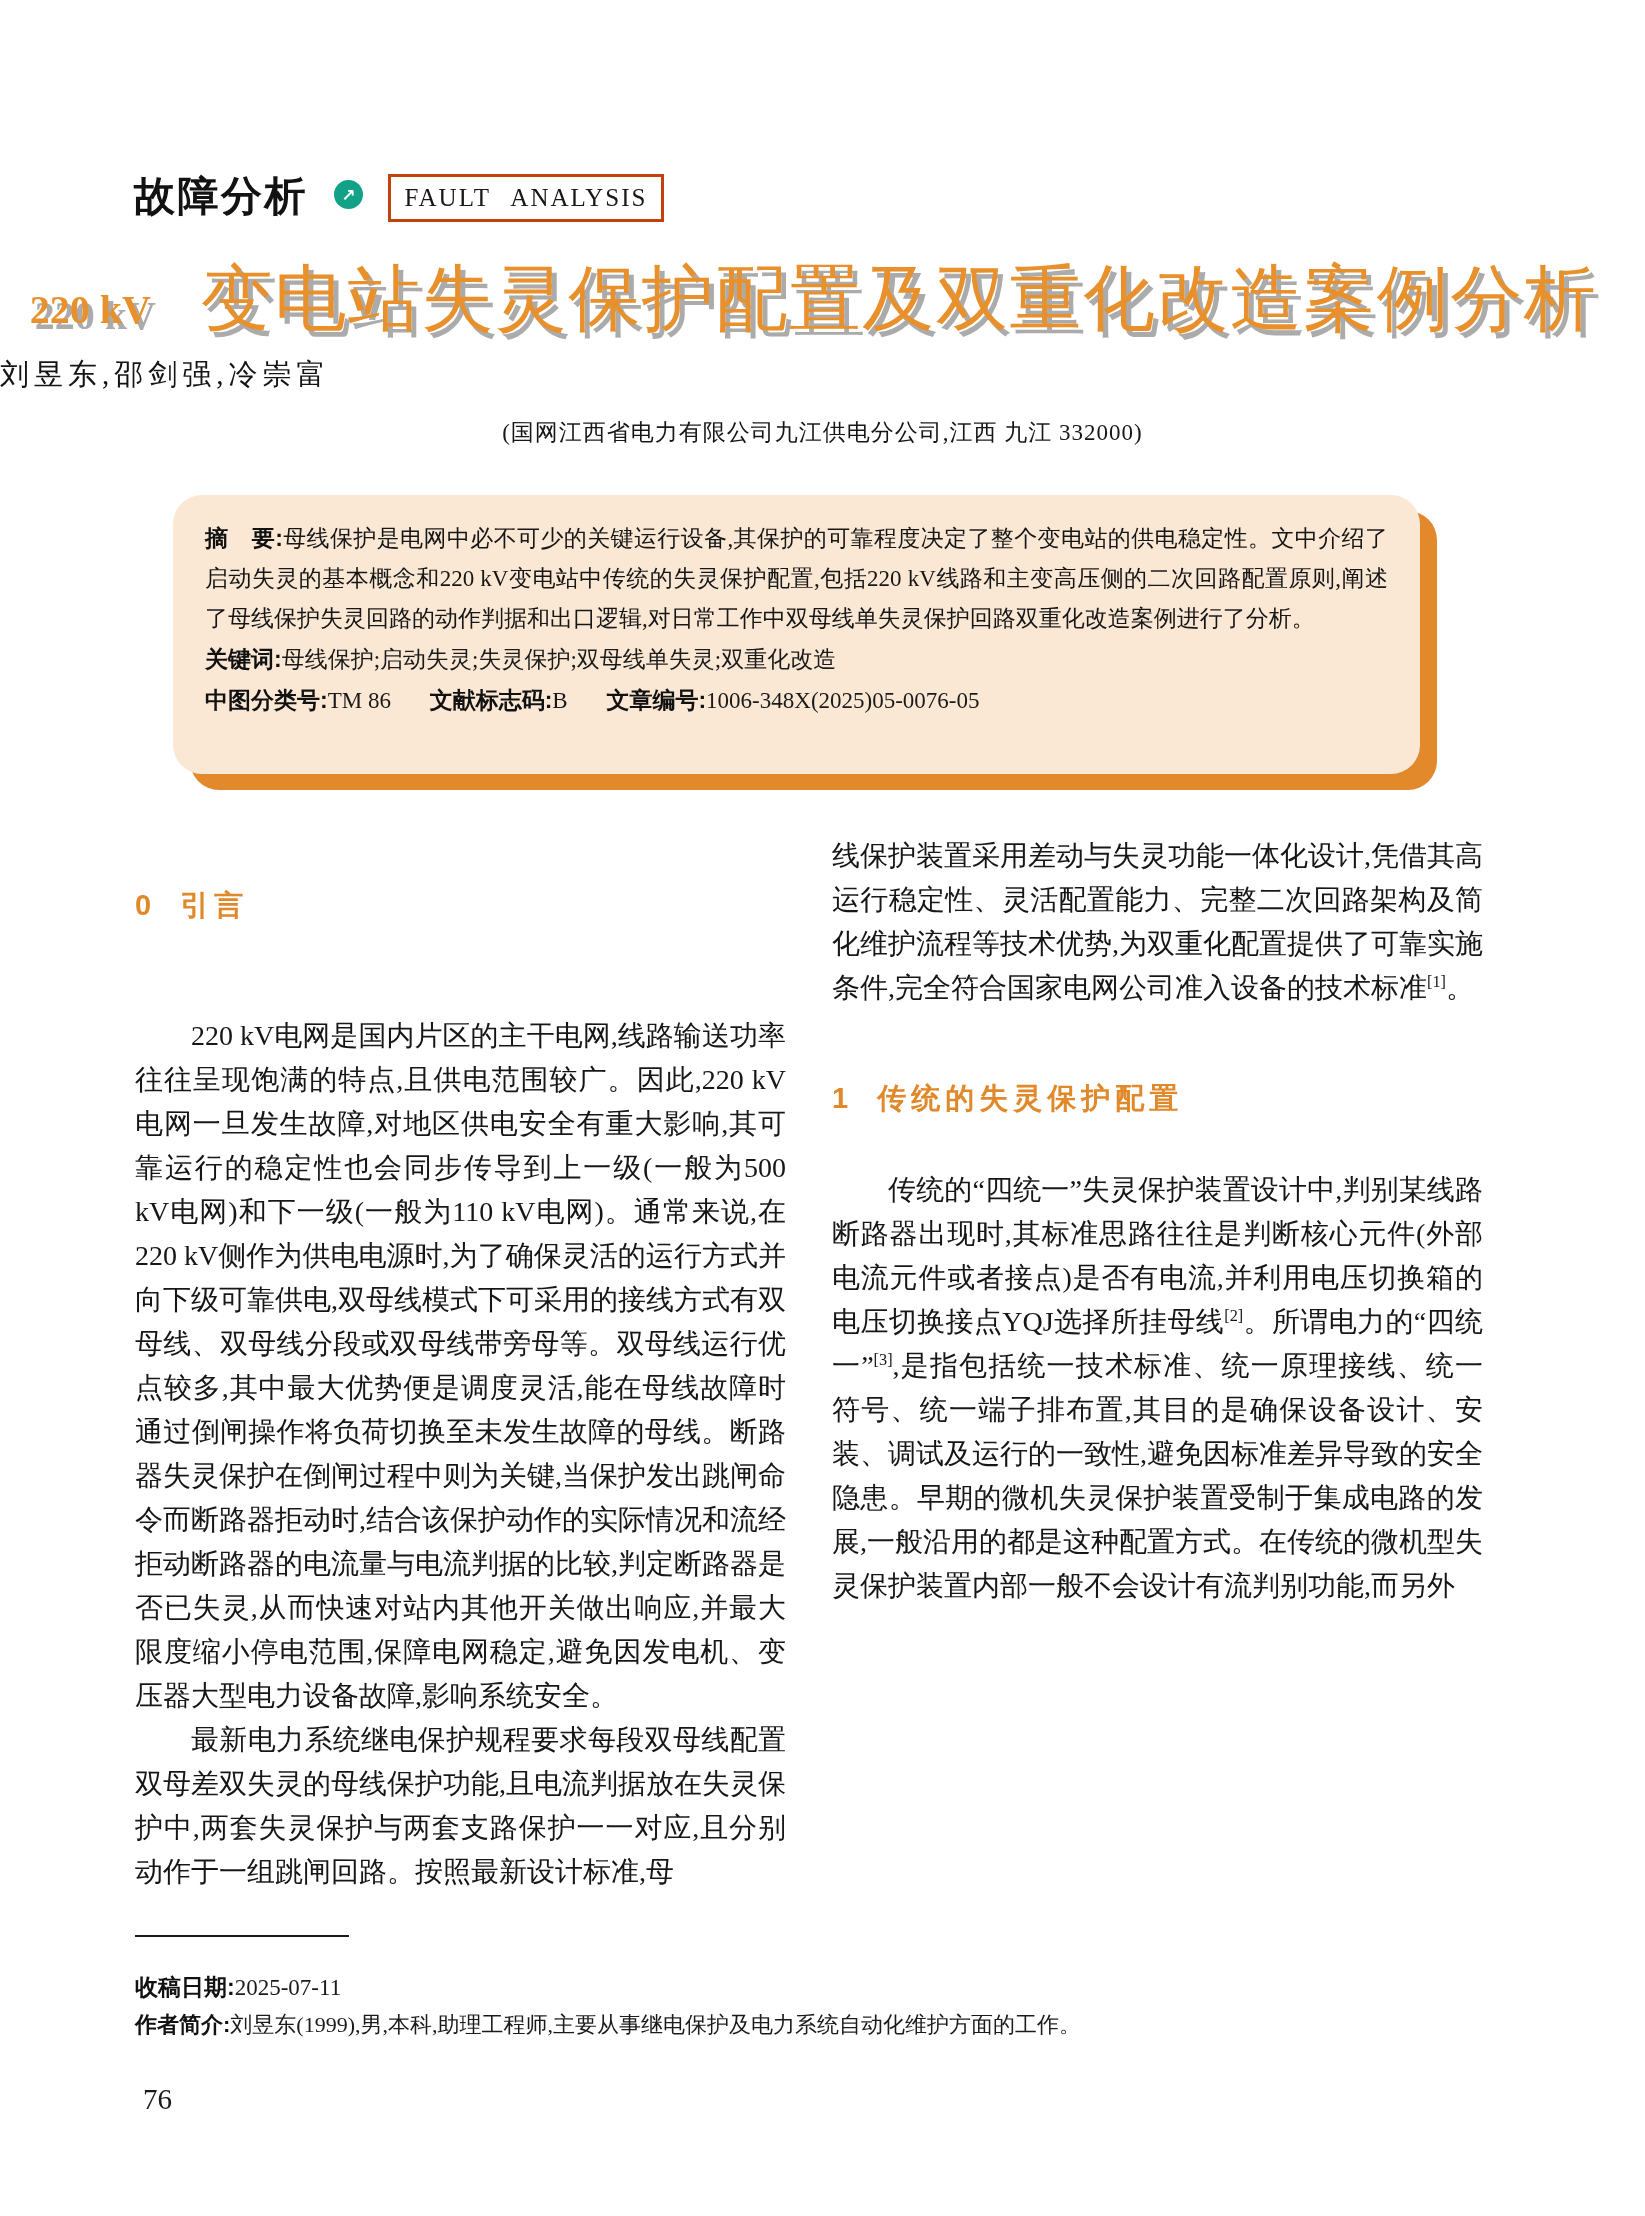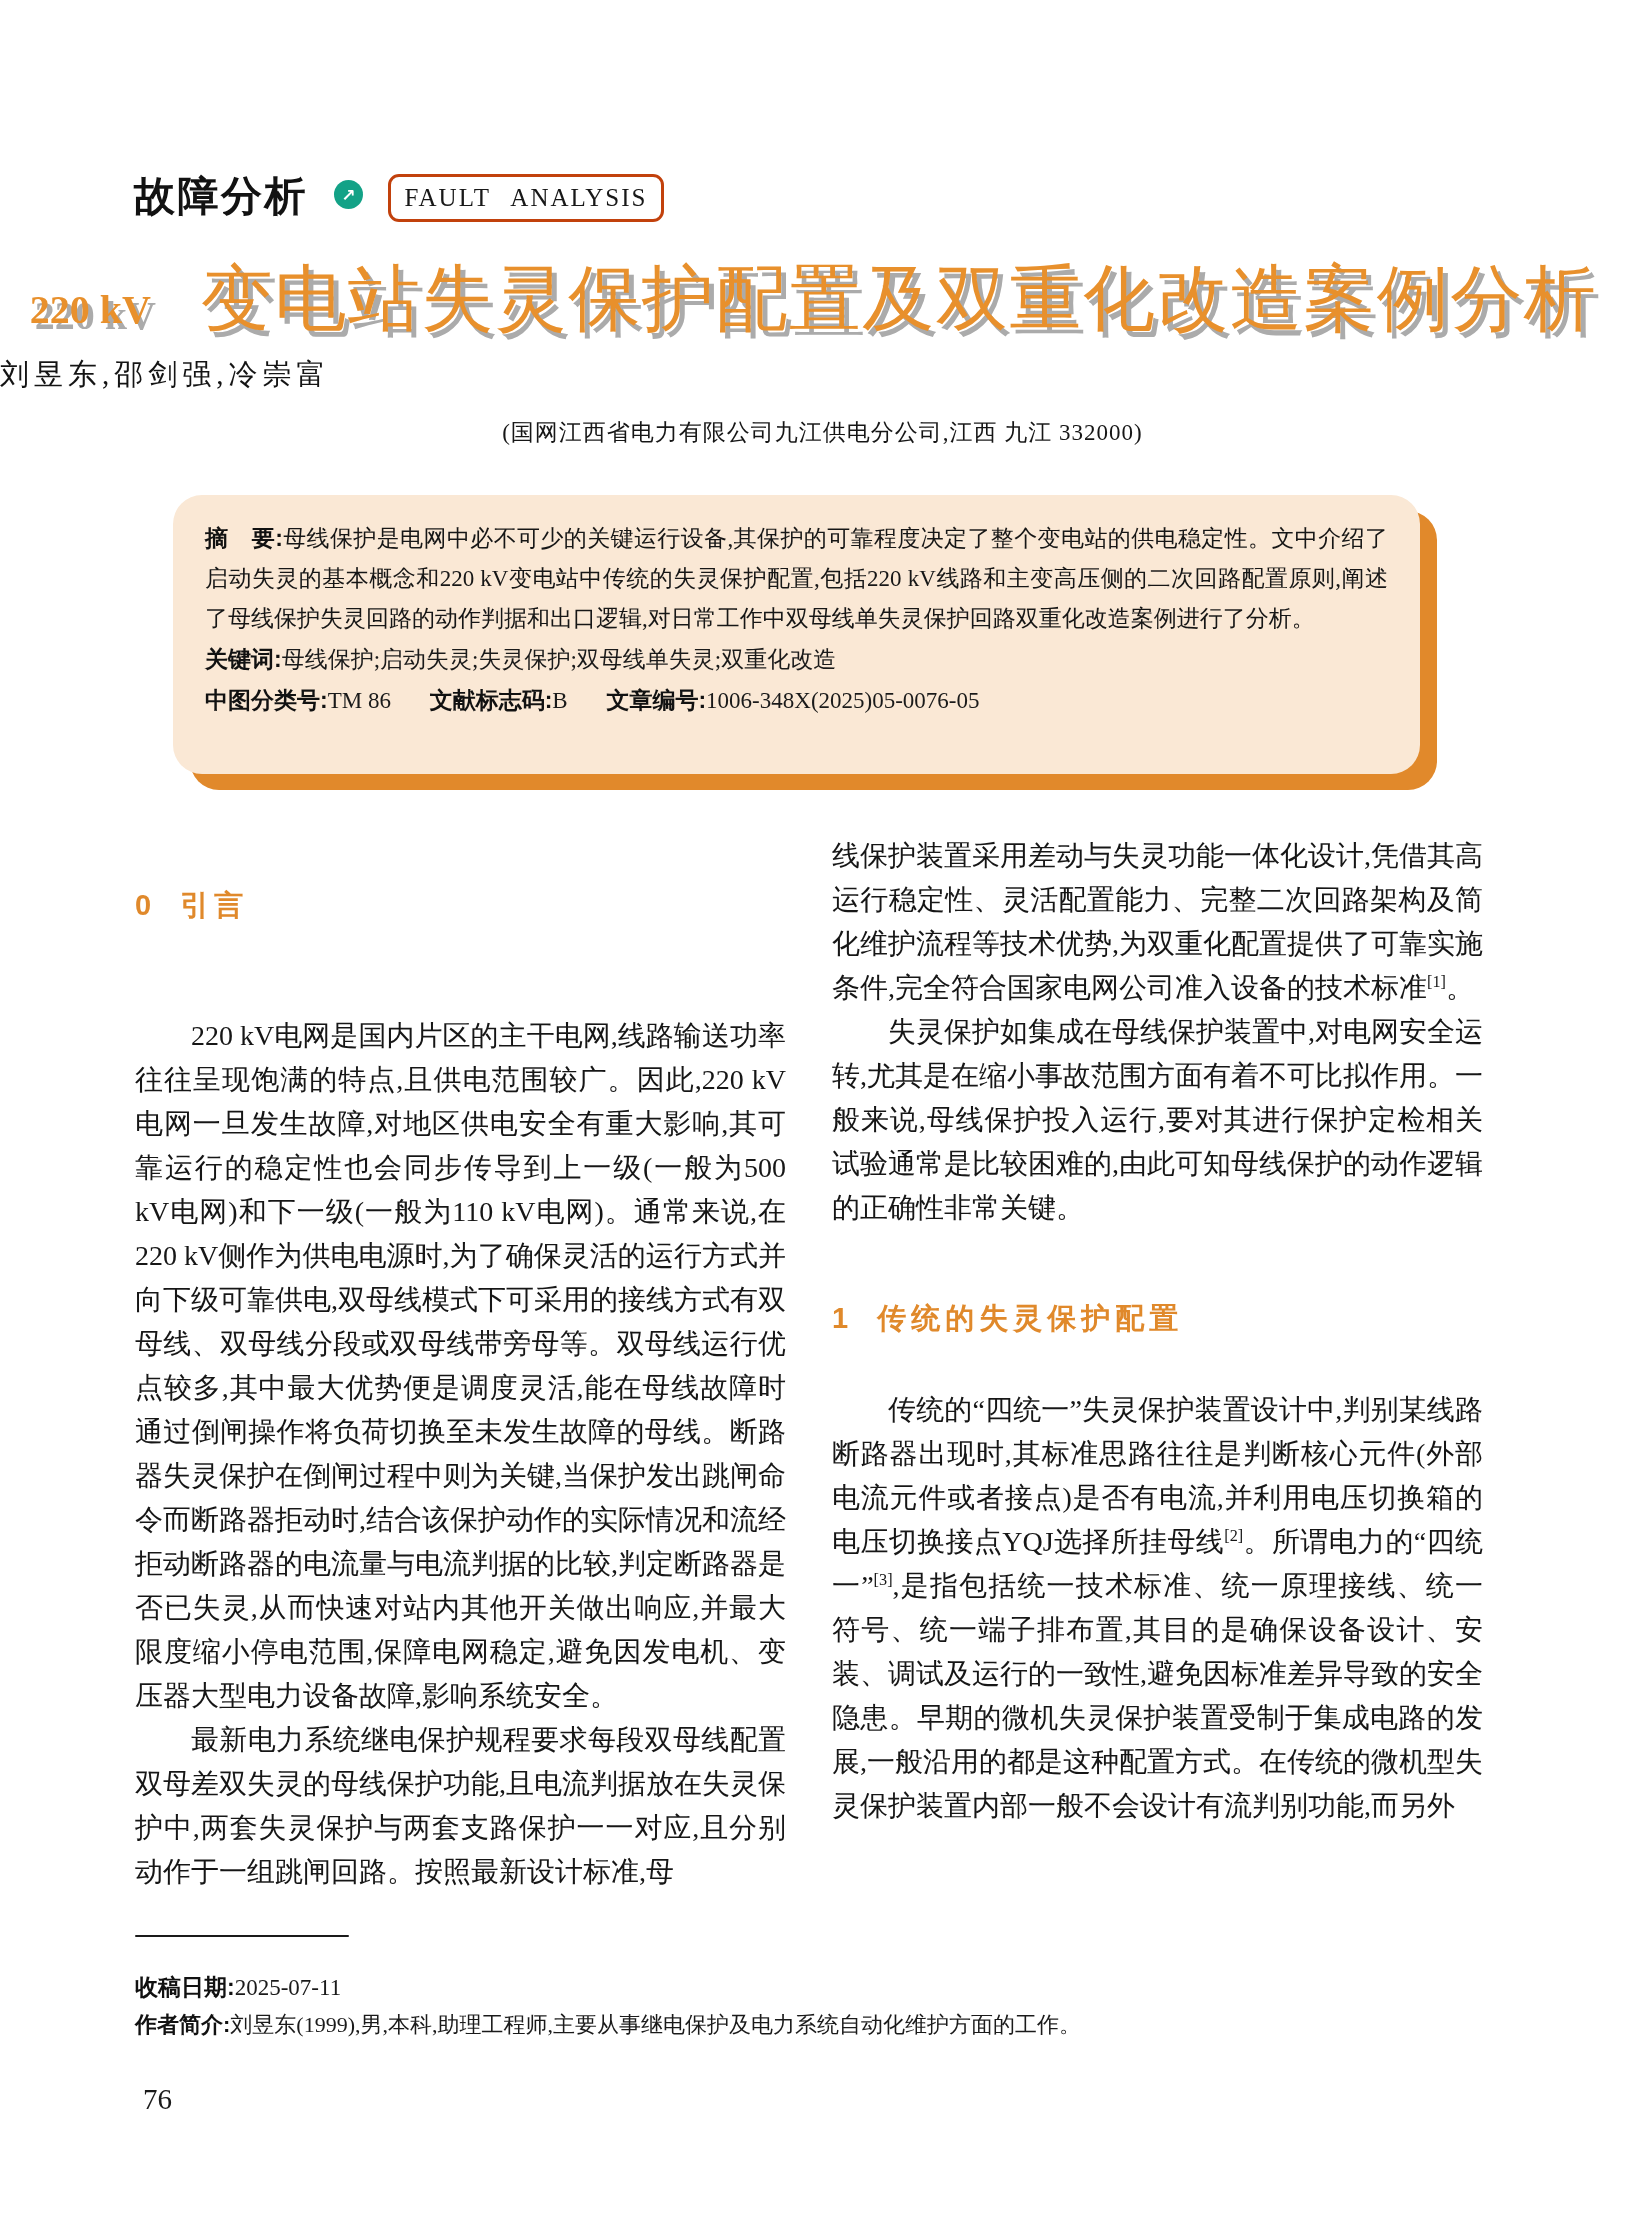--- a/index.html
+++ b/index.html
@@ -1,16 +1,16 @@
 <!DOCTYPE html>
 <html style="font-size:8px"><head>
 <meta charset="utf-8">
 <style>
   html,body{margin:0;padding:0;background:#ffffff;}
-  *{box-sizing:border-box;border-radius:11px;}
+  *{box-sizing:border-box;}
   .page{position:relative;width:1645px;height:2216px;background:#ffffff;overflow:hidden;
         font-family:"Liberation Serif","DejaVu Serif",serif;color:#1a1a1a;}
 
   
   .header-cn{position:absolute;left:134px;top:169px;
     font-family:"Liberation Sans","DejaVu Sans",sans-serif;font-weight:bold;
     font-size:41px;letter-spacing:2.5px;color:#121212;}
   .dot-icon{position:absolute;left:334px;top:180px;width:29px;height:29px;border-radius:50%;
     background:#13A287;display:flex;align-items:center;justify-content:center;}
   .dot-icon .arrow{color:#ffffff;font-size:17px;font-weight:bold;
@@ -95,21 +95,20 @@
     <div class="sec-h">
       <span>0</span>
       <span class="sec-t">引言</span>
     </div>
     <p class="body indent first-para">220 kV电网是国内片区的主干电网,线路输送功率往往呈现饱满的特点,且供电范围较广。因此,220 kV电网一旦发生故障,对地区供电安全有重大影响,其可靠运行的稳定性也会同步传导到上一级(一般为500 kV电网)和下一级(一般为110 kV电网)。通常来说,在220 kV侧作为供电电源时,为了确保灵活的运行方式并向下级可靠供电,双母线模式下可采用的接线方式有双母线、双母线分段或双母线带旁母等。双母线运行优点较多,其中最大优势便是调度灵活,能在母线故障时通过倒闸操作将负荷切换至未发生故障的母线。断路器失灵保护在倒闸过程中则为关键,当保护发出跳闸命令而断路器拒动时,结合该保护动作的实际情况和流经拒动断路器的电流量与电流判据的比较,判定断路器是否已失灵,从而快速对站内其他开关做出响应,并最大限度缩小停电范围,保障电网稳定,避免因发电机、变压器大型电力设备故障,影响系统安全。</p>
     <p class="body indent">最新电力系统继电保护规程要求每段双母线配置双母差双失灵的母线保护功能,且电流判据放在失灵保护中,两套失灵保护与两套支路保护一一对应,且分别动作于一组跳闸回路。按照最新设计标准,母</p>
   </div>
 
   <div class="col col-right">
     <p class="body">线保护装置采用差动与失灵功能一体化设计,凭借其高运行稳定性、灵活配置能力、完整二次回路架构及简化维护流程等技术优势,为双重化配置提供了可靠实施条件,完全符合国家电网公司准入设备的技术标准<sup>[1]</sup>。</p>
-    <p class="body indent">失灵保护如集成在母线保护装置中,对电网安全运转,尤其是在缩小事故范围方面有着不可比拟作用。一般来说,母线保护投入运行,要对其进行保护定检相关试验通常是比较困难的,由此可知母线保护的动作逻辑的正确性非常关键。</p>
     <div class="sec-h sec-h1">
       <span>1</span>
       <span class="sec-t">传统的失灵保护配置</span>
     </div>
     <p class="body indent">传统的“四统一”失灵保护装置设计中,判别某线路断路器出现时,其标准思路往往是判断核心元件(外部电流元件或者接点)是否有电流,并利用电压切换箱的电压切换接点YQJ选择所挂母线<sup>[2]</sup>。所谓电力的“四统一”<sup>[3]</sup>,是指包括统一技术标准、统一原理接线、统一符号、统一端子排布置,其目的是确保设备设计、安装、调试及运行的一致性,避免因标准差异导致的安全隐患。早期的微机失灵保护装置受制于集成电路的发展,一般沿用的都是这种配置方式。在传统的微机型失灵保护装置内部一般不会设计有流判别功能,而另外</p>
   </div>
 
   <div class="footnote-rule"></div>
   <div class="received"><span class="lbl">收稿日期:</span><span class="val">2025-07-11</span></div>
   <div class="bio"><span class="lbl">作者简介:</span><span class="val">刘昱东(1999),男,本科,助理工程师,主要从事继电保护及电力系统自动化维护方面的工作。</span></div>

